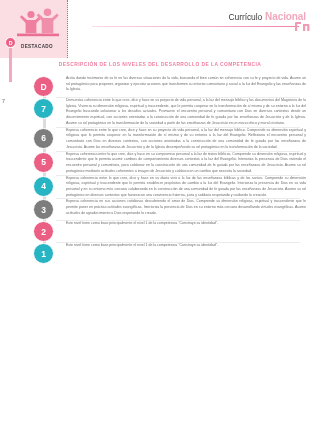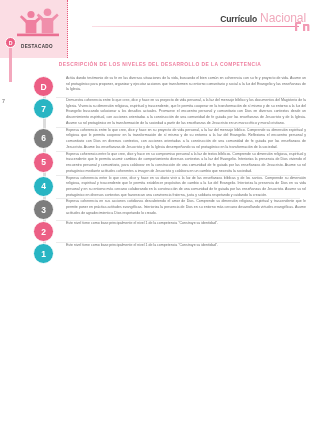--- a/index.html
+++ b/index.html
@@ -42,22 +42,22 @@
   }
   .hero-stem {
     position: absolute; left: 9.2px; top: 48px;
     width: 2.6px; height: 34px; background: #f3a8bd; z-index: 3;
   }
 
   .brand {
     position: absolute; right: 14px; top: 11px;
     display: flex; align-items: baseline; gap: 3px;
   }
-  .brand-a { font-size: 8.5px; font-weight: bold; color: #3d3d3d; letter-spacing: -.1px; }
-  .brand-b { font-size: 12px; color: #f0a9bc; letter-spacing: -.1px; }
+  .brand-a { font-size: 8.5px; font-weight: normal; color: #3d3d3d; letter-spacing: -.1px; }
+  .brand-b { font-size: 10px; color: #f0a9bc; letter-spacing: -.1px; font-weight: bold; }
   .brand-rule {
     position: absolute; left: 92px; top: 25.5px;
     width: 207px; height: 1px;
     background: linear-gradient(to right, #fbdde4, #ef82a2);
   }
   .brand-logo {
     position: absolute; right: 5px; top: 17px;
     width: 24px; height: 18px;
   }
 

